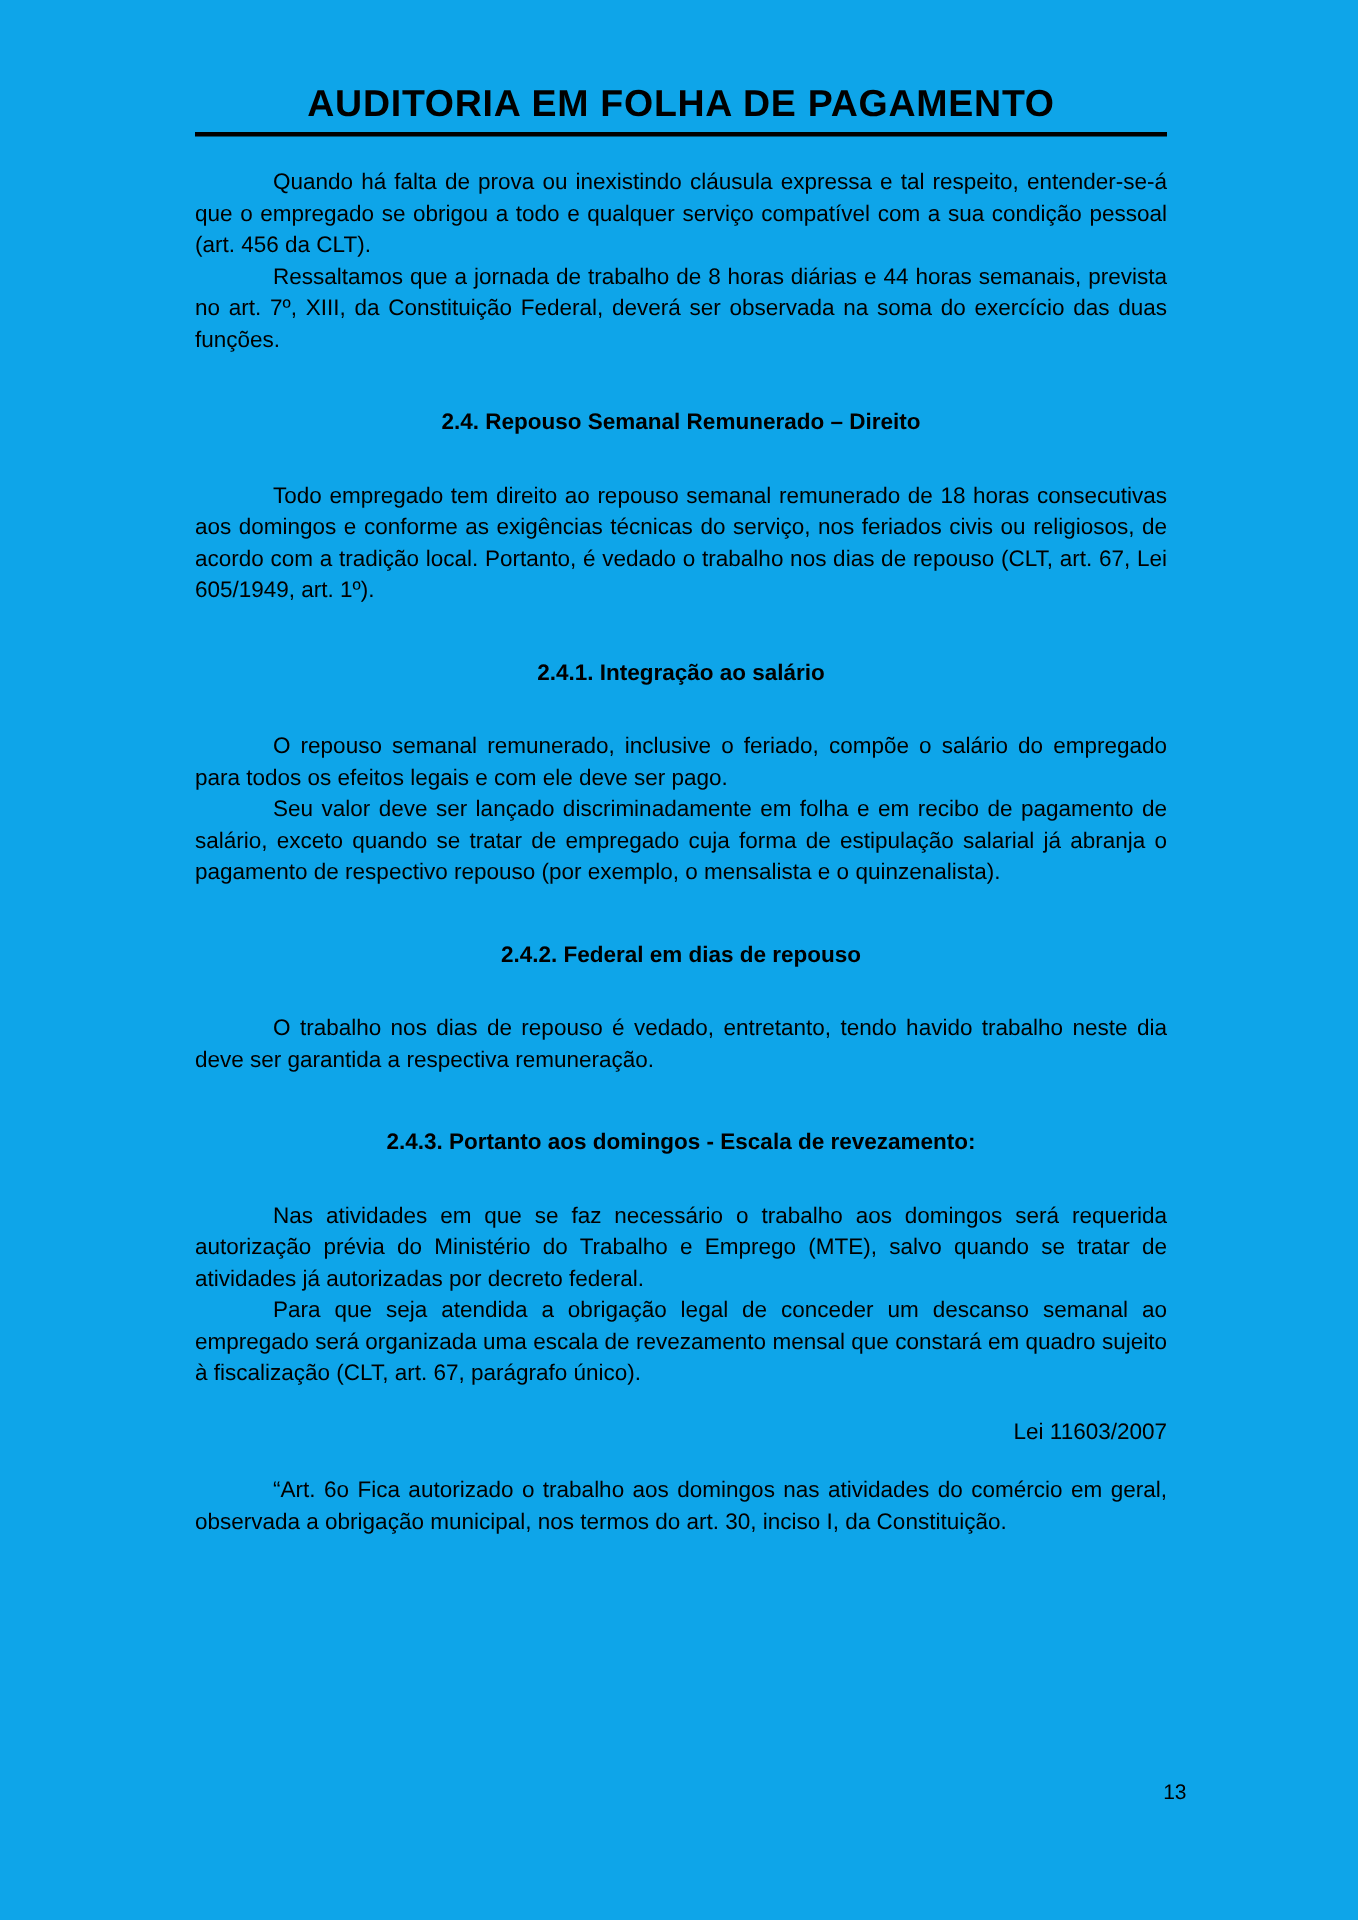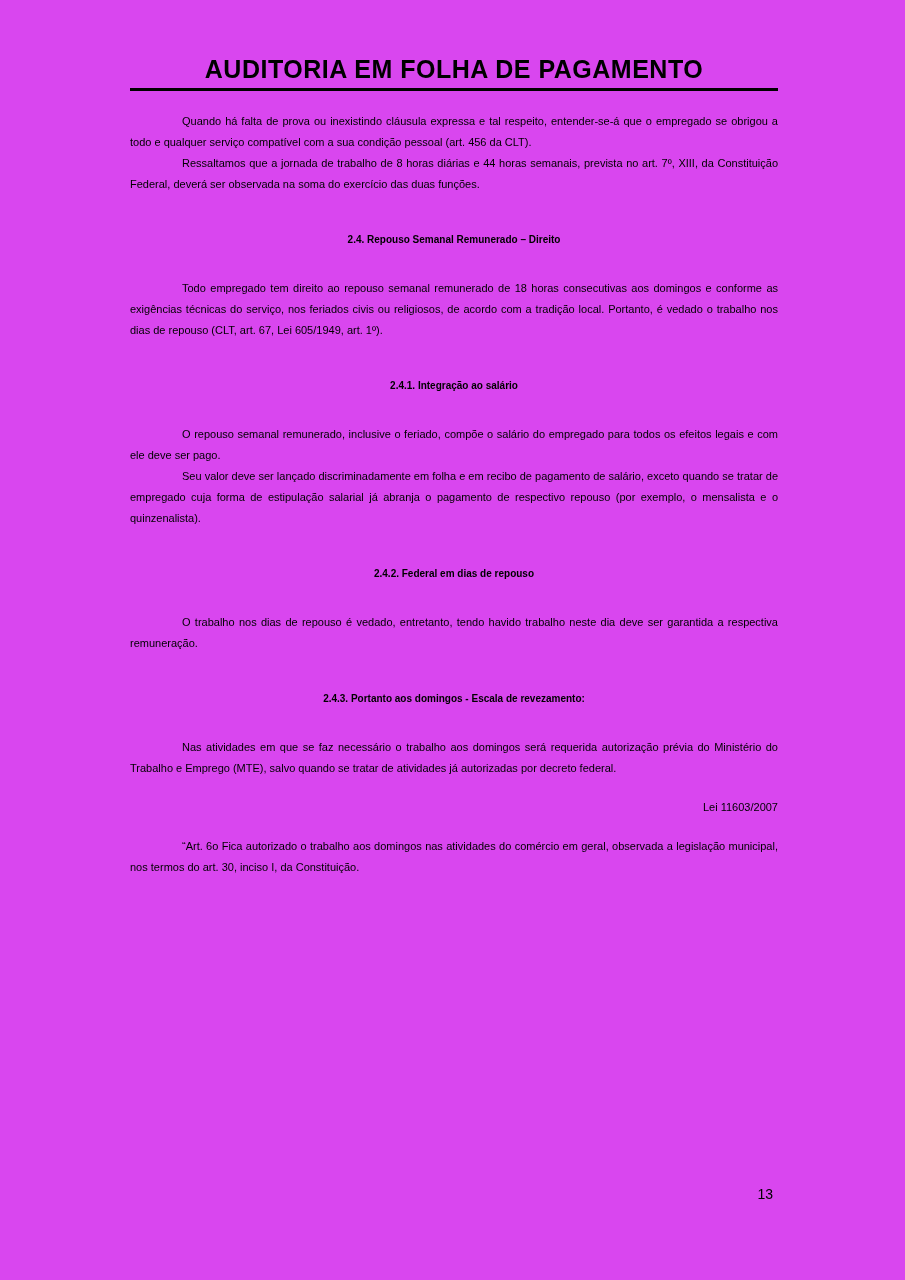--- a/index.html
+++ b/index.html
@@ -3,21 +3,21 @@
 <meta charset="utf-8">
 <style>
   html, body {
     margin: 0;
     padding: 0;
     background: #ffffff;
   }
   .page {
     width: 905px;
     height: 1280px;
-    background: #d946ef;
+    background: #0ea5e9;
     position: relative;
     font-family: "Liberation Sans", sans-serif;
     color: #000000;
     overflow: hidden;
     box-sizing: border-box;
   }
   .content {
     position: absolute;
     left: 130px;
     top: 0;
@@ -27,40 +27,40 @@
     margin: 54px 0 20px 0;
     text-align: center;
     font-size: 25px;
     line-height: 30px;
     font-weight: bold;
     letter-spacing: 0.5px;
     border-bottom: 3px solid #000000;
     padding-bottom: 4px;
   }
   .para {
-    font-size: 11px;
+    font-size: 15px;
     line-height: 21px;
     text-align: justify;
     text-indent: 52px;
     margin: 0;
   }
   .heading {
-    font-size: 10px;
+    font-size: 15px;
     line-height: 21px;
     font-weight: bold;
     text-align: center;
     margin: 34px 0 28px 0;
   }
   .standalone {
     margin: 18px 0 18px 0;
     text-align: right;
   }
   .page-number {
     position: absolute;
-    right: 132px;
+    right: 114px;
     bottom: 78px;
     font-size: 14px;
     line-height: 16px;
   }
 </style>
 </head>
 <body>
 
 <div class="page">
   <div class="content">
@@ -79,21 +79,22 @@
     <p class="para">O repouso semanal remunerado, inclusive o feriado, compõe o salário do empregado para todos os efeitos legais e com ele deve ser pago.</p>
     <p class="para">Seu valor deve ser lançado discriminadamente em folha e em recibo de pagamento de salário, exceto quando se tratar de empregado cuja forma de estipulação salarial já abranja o pagamento de respectivo repouso (por exemplo, o mensalista e o quinzenalista).</p>
 
     <h2 class="heading">2.4.2. Federal em dias de repouso</h2>
 
     <p class="para">O trabalho nos dias de repouso é vedado, entretanto, tendo havido trabalho neste dia deve ser garantida a respectiva remuneração.</p>
 
     <h2 class="heading">2.4.3. Portanto aos domingos - Escala de revezamento:</h2>
 
     <p class="para">Nas atividades em que se faz necessário o trabalho aos domingos será requerida autorização prévia do Ministério do Trabalho e Emprego (MTE), salvo quando se tratar de atividades já autorizadas por decreto federal.</p>
+    <p class="para">Para que seja atendida a obrigação legal de conceder um descanso semanal ao empregado será organizada uma escala de revezamento mensal que constará em quadro sujeito à fiscalização (CLT, art. 67, parágrafo único).</p>
 
     <p class="para standalone">Lei 11603/2007</p>
 
-    <p class="para">“Art. 6o Fica autorizado o trabalho aos domingos nas atividades do comércio em geral, observada a legislação municipal, nos termos do art. 30, inciso I, da Constituição.</p>
+    <p class="para">“Art. 6o Fica autorizado o trabalho aos domingos nas atividades do comércio em geral, observada a obrigação municipal, nos termos do art. 30, inciso I, da Constituição.</p>
 
   </div>
 
   <div class="page-number">13</div>
 </div>
 
 </body></html>

